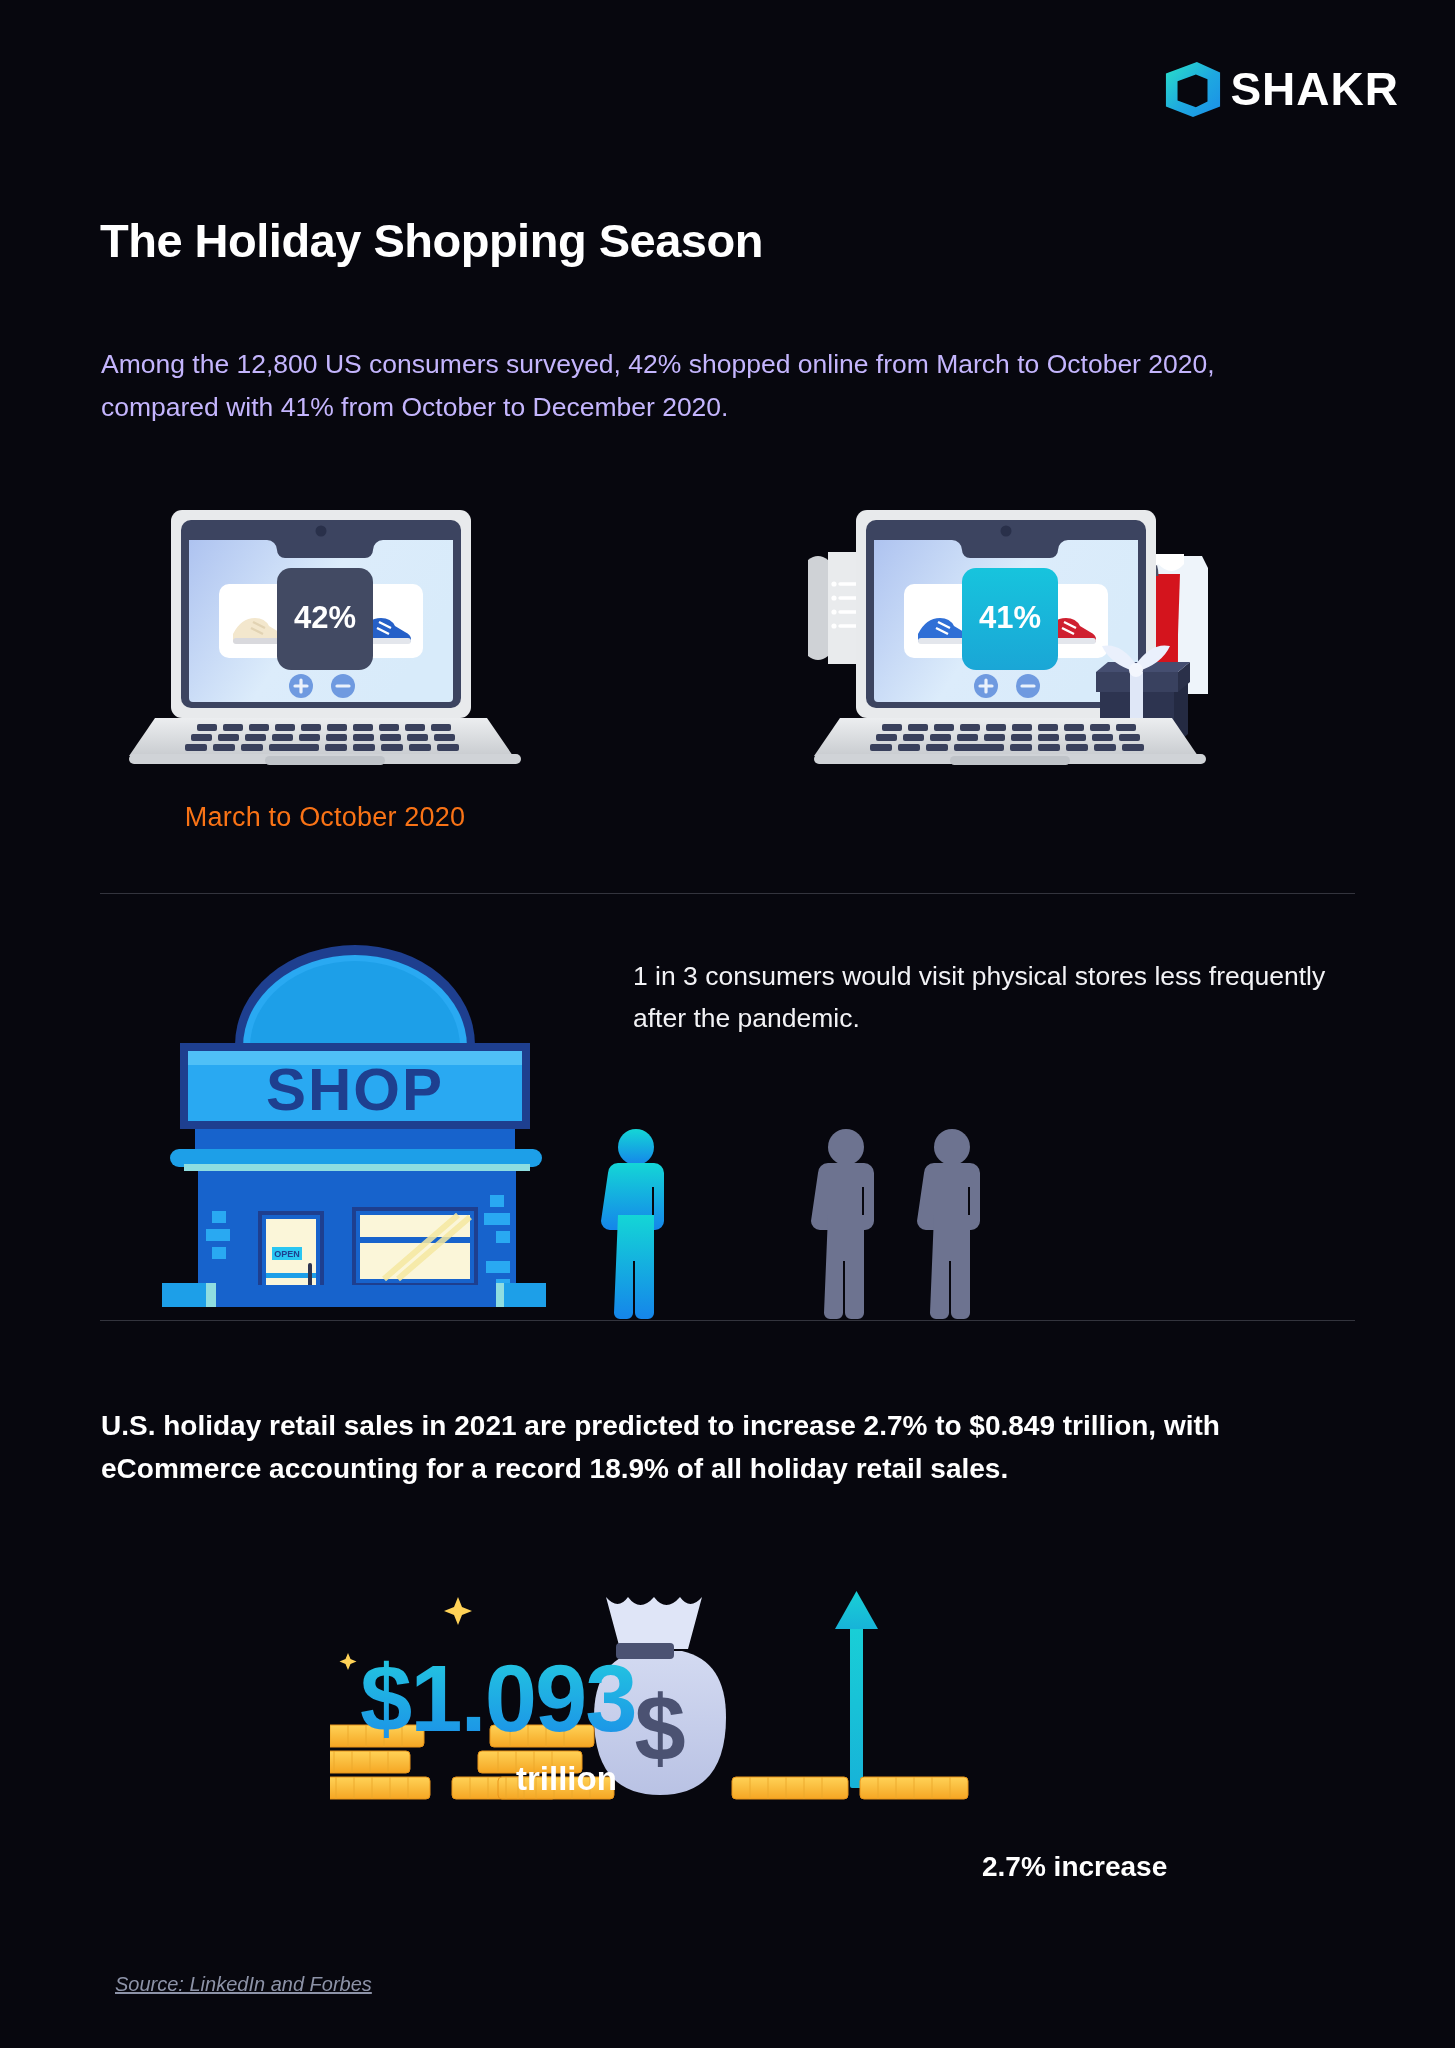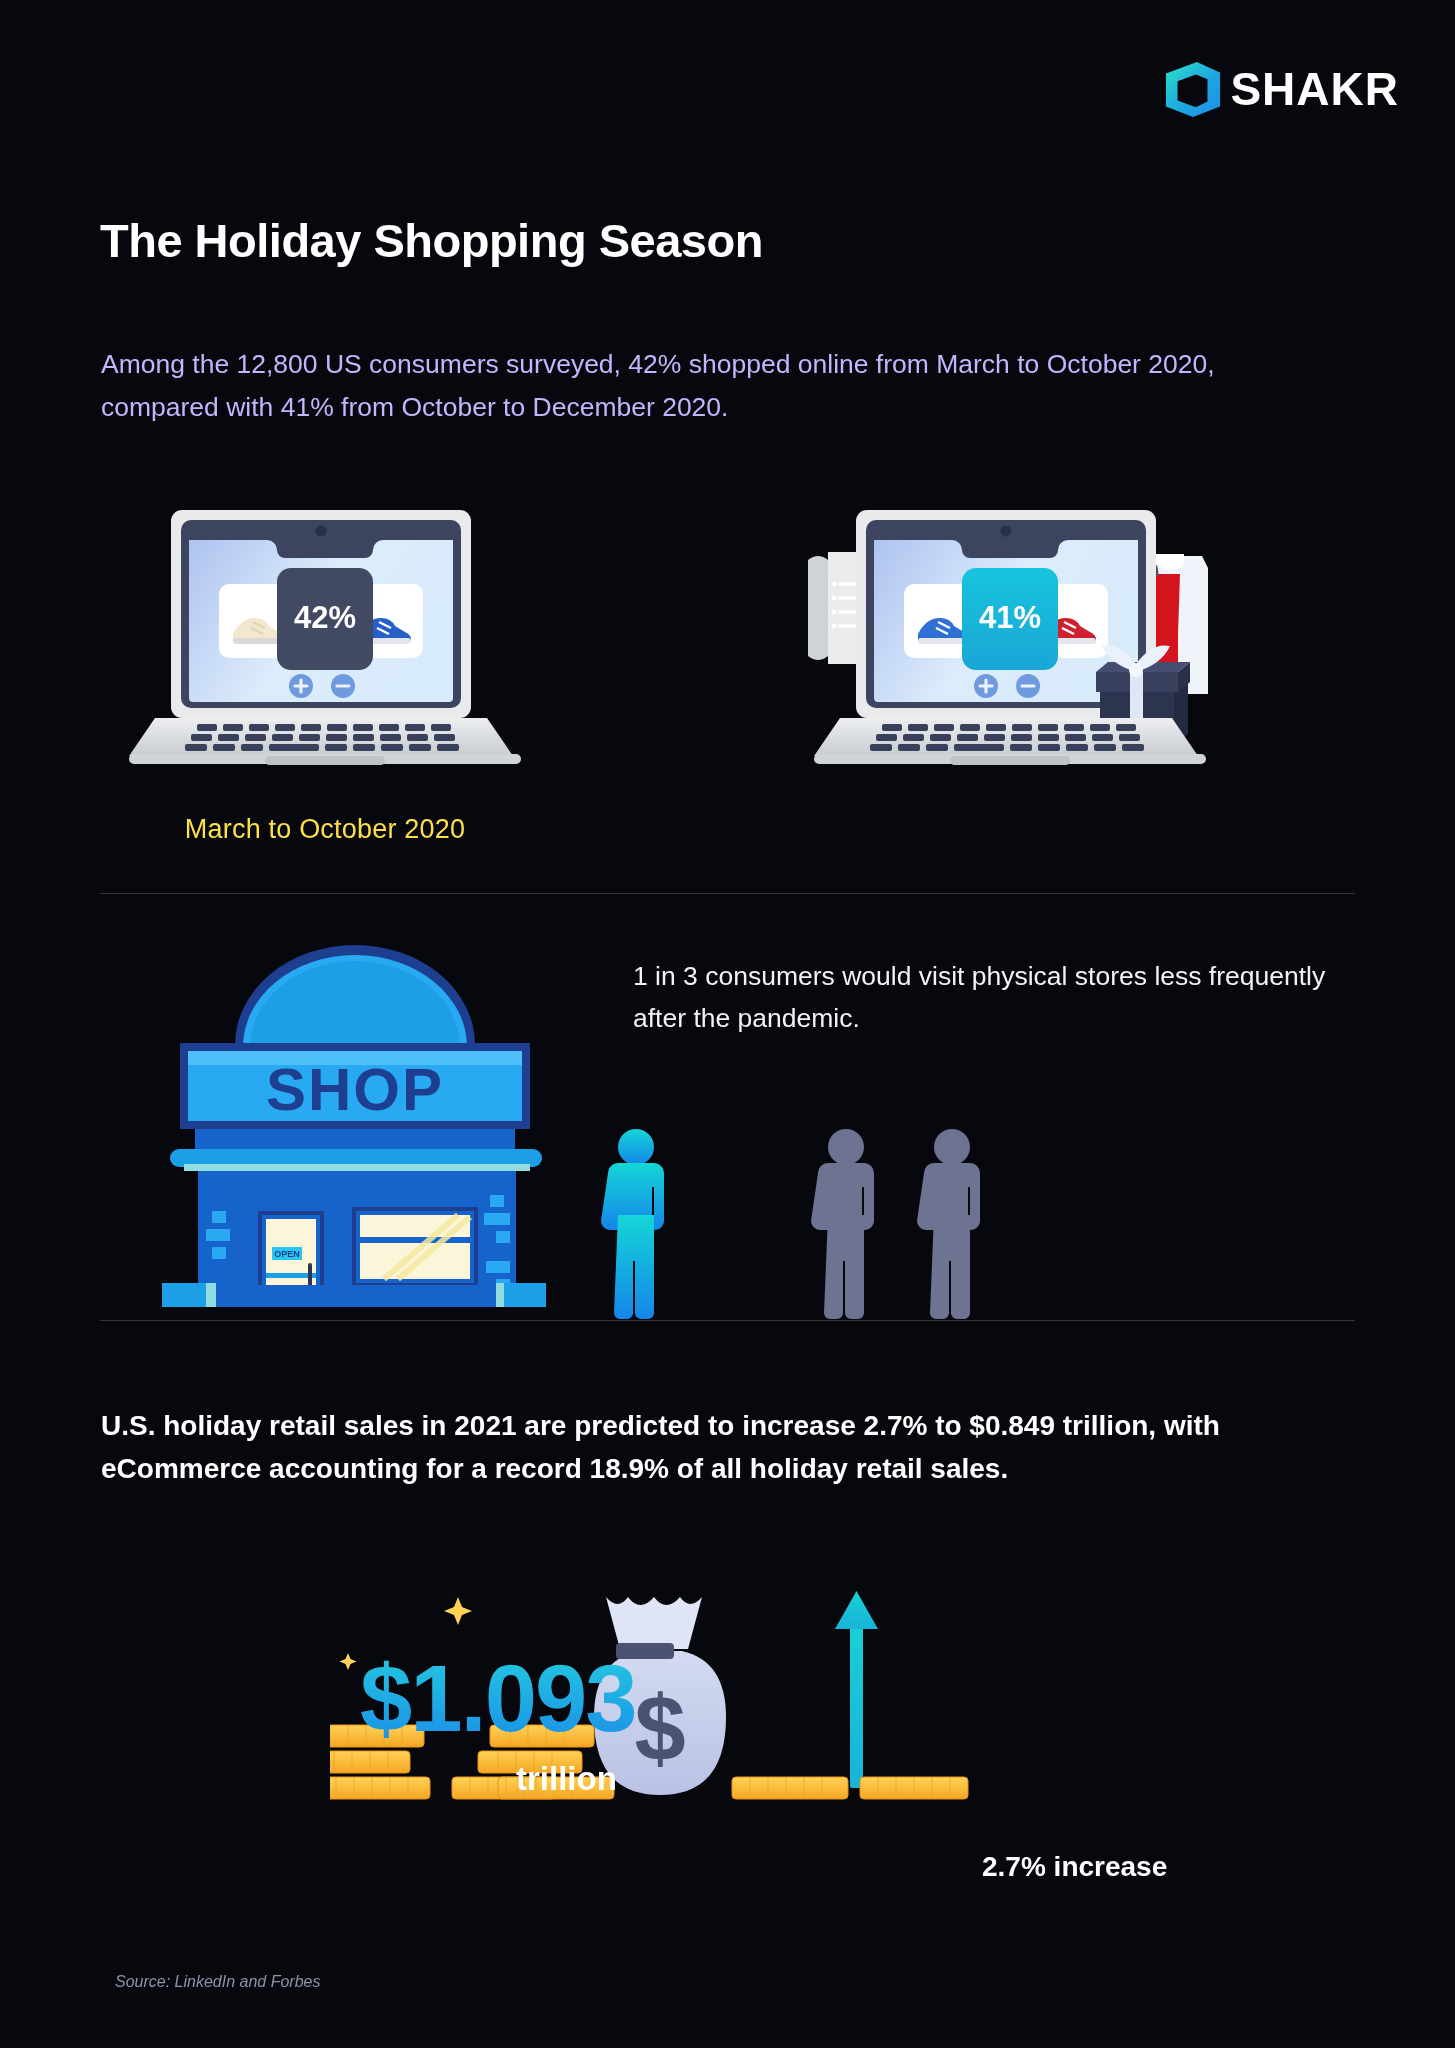--- a/index.html
+++ b/index.html
@@ -31,21 +31,21 @@
     font-size:26.5px; line-height:1.62; color:#c4b5fd; font-weight:normal;
   }
 
   
   .laptops{ position:absolute; left:0; top:500px; width:1455px; height:380px; }
   .laptop-col{ position:absolute; top:0; text-align:center; }
   .laptop-col.one{ left:115px;  width:420px; }
   .laptop-col.two{ left:800px;  width:420px; }
   .laptop-art{ position:relative; width:420px; height:280px; }
   .caption{
-    margin-top:34px; font-size:27px; color:#fde047; letter-spacing:0.2px;
+    margin-top:22px; font-size:27px; color:#f97316; letter-spacing:0.2px;
   }
   .divider{
     position:absolute; left:100px; width:1255px; height:1px;
     background:#33343d;
   }
   .divider.d1{ top:893px; }
   .divider.d2{ top:1320px; }
 
   
   .store-art{ position:absolute; left:140px; top:925px; width:430px; height:390px; }
@@ -72,21 +72,21 @@
     position:absolute; left:516px; top:1760px;
     font-size:33px; font-weight:bold; color:#ffffff;
   }
   .increase-label{
     position:absolute; left:982px; top:1851px;
     font-size:28px; font-weight:bold; color:#ffffff;
   }
 
   .source{
     position:absolute; left:115px; top:1973px;
-    font-size:16px; font-style:italic; color:#8d93a8;
+    font-size:20px; font-style:italic; color:#8d93a8;text-decoration:underline;
   }
 </style>
 </head>
 <body>
 
 <div class="logo-wrap">
   <svg class="logo-mark" viewBox="0 0 60 60">
     <defs>
       <linearGradient id="lg" x1="0" y1="0" x2="1" y2="1">
         <stop offset="0%" stop-color="#2ae0c8"></stop>

